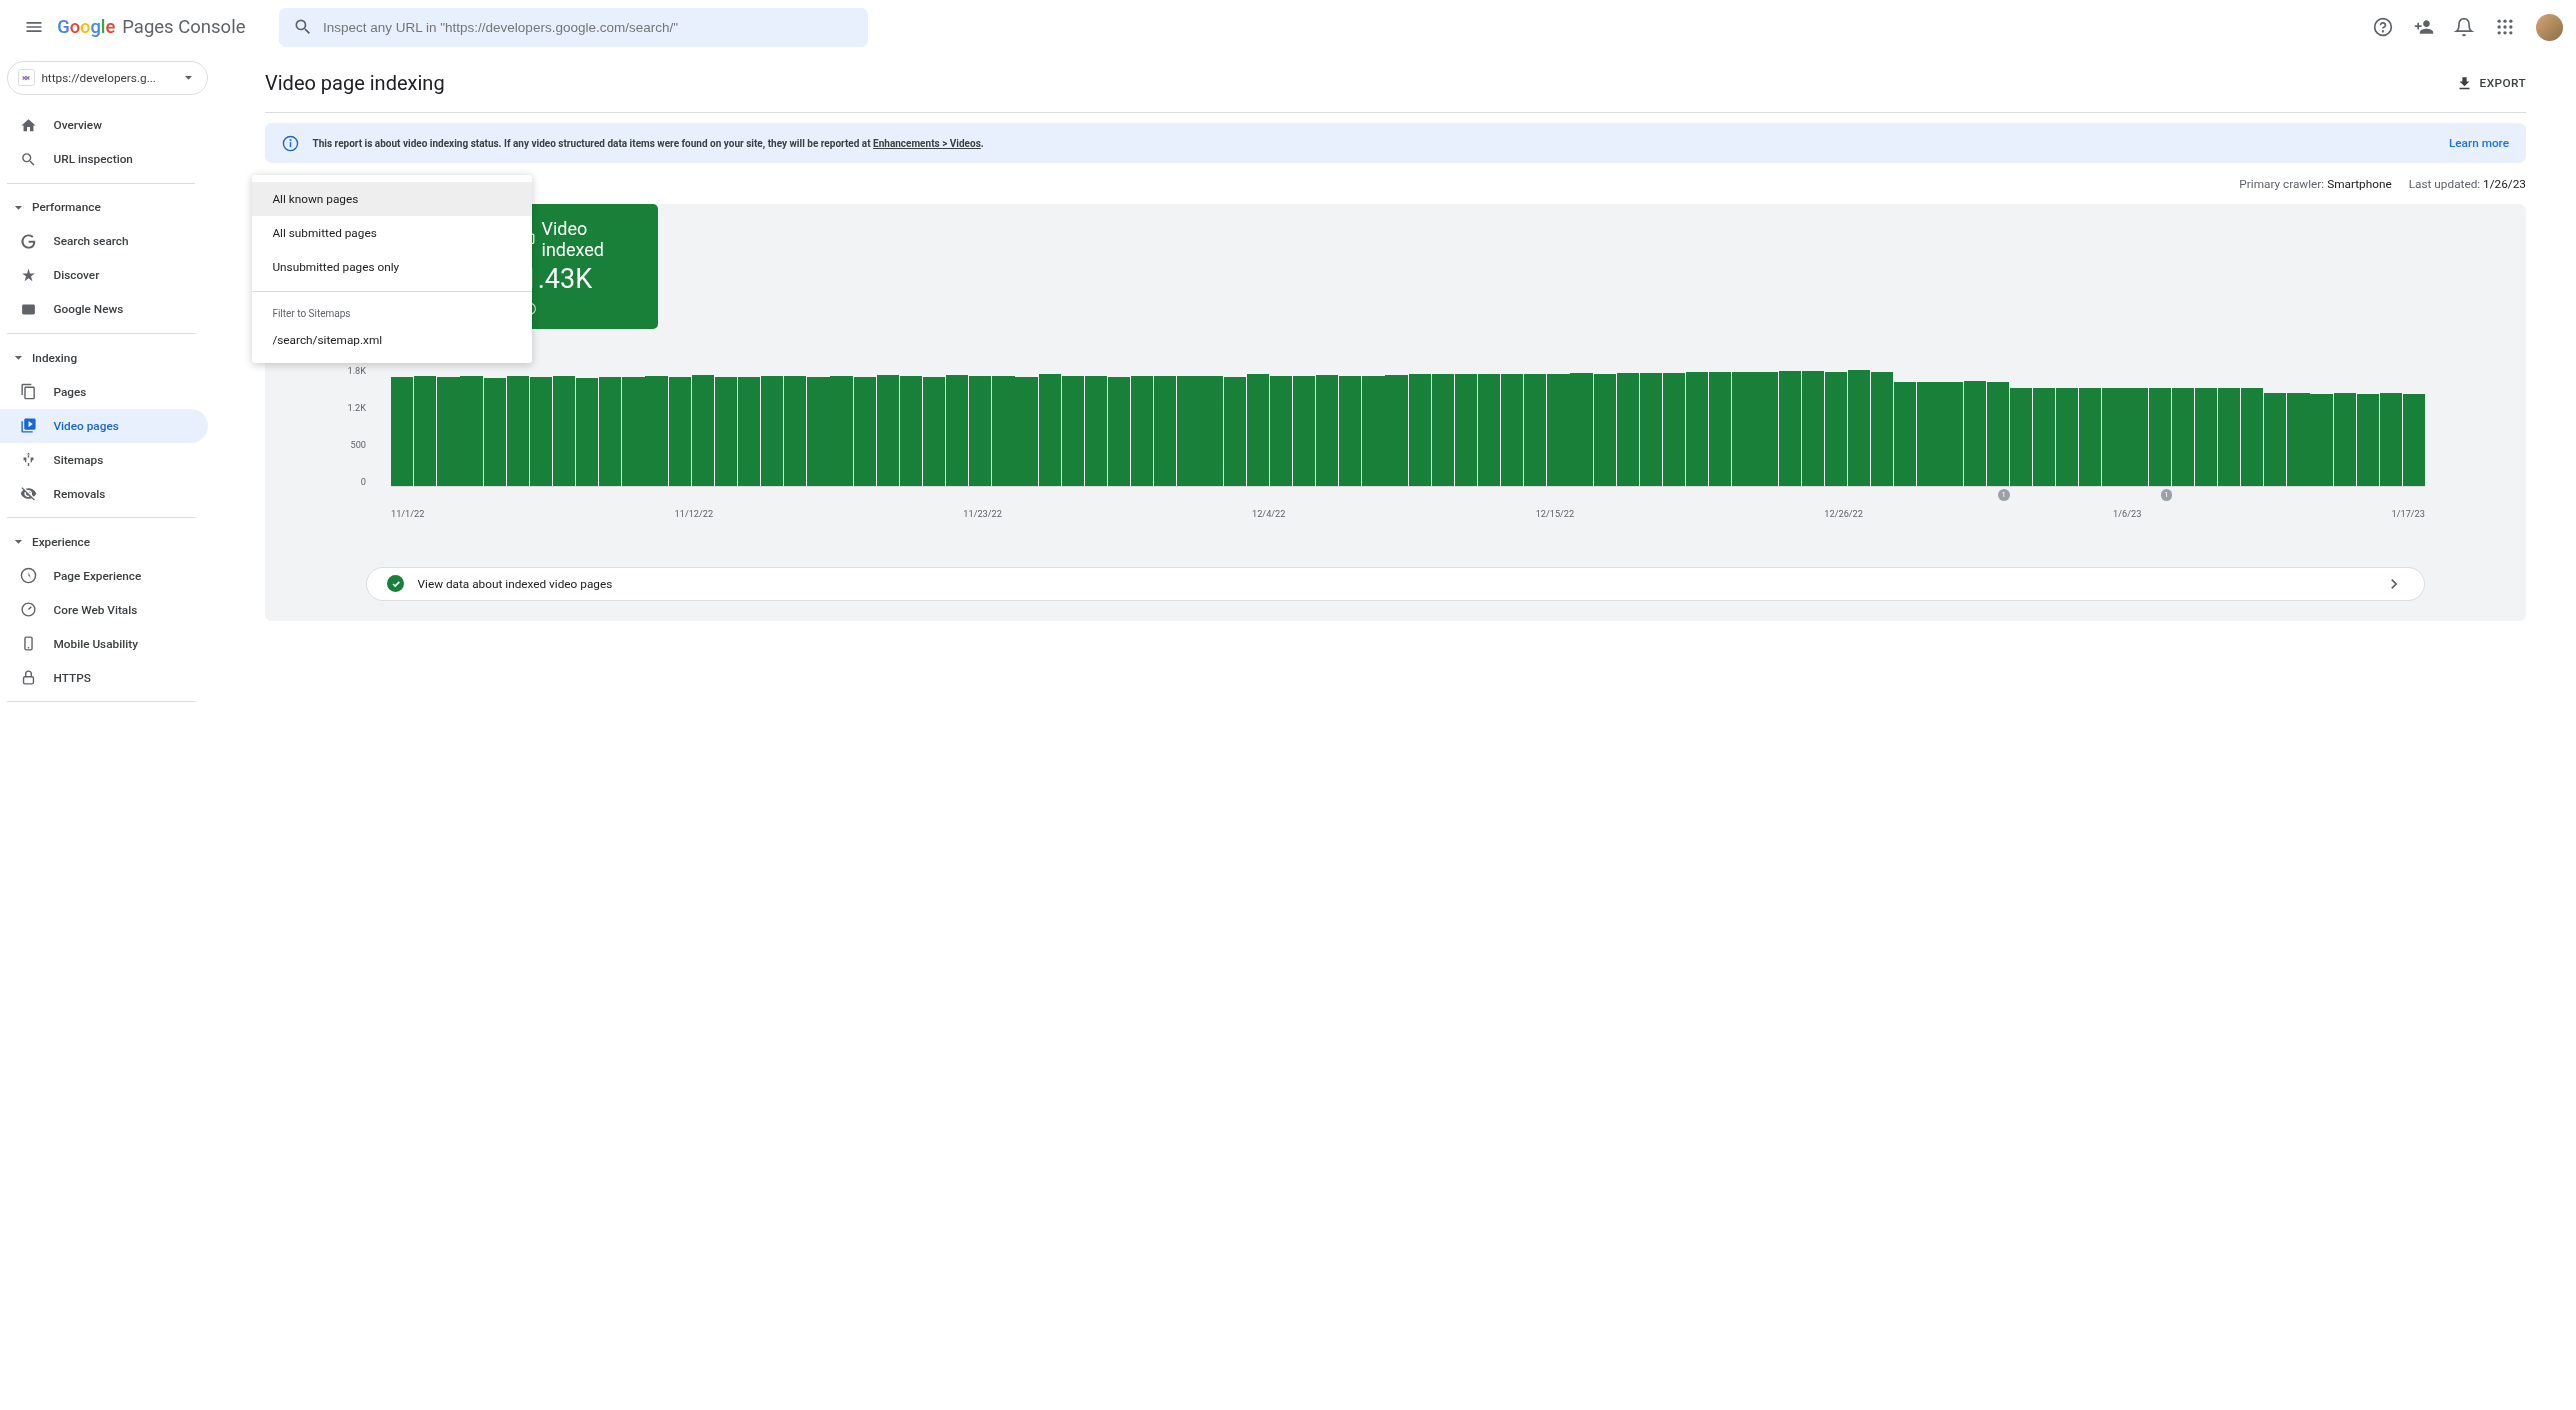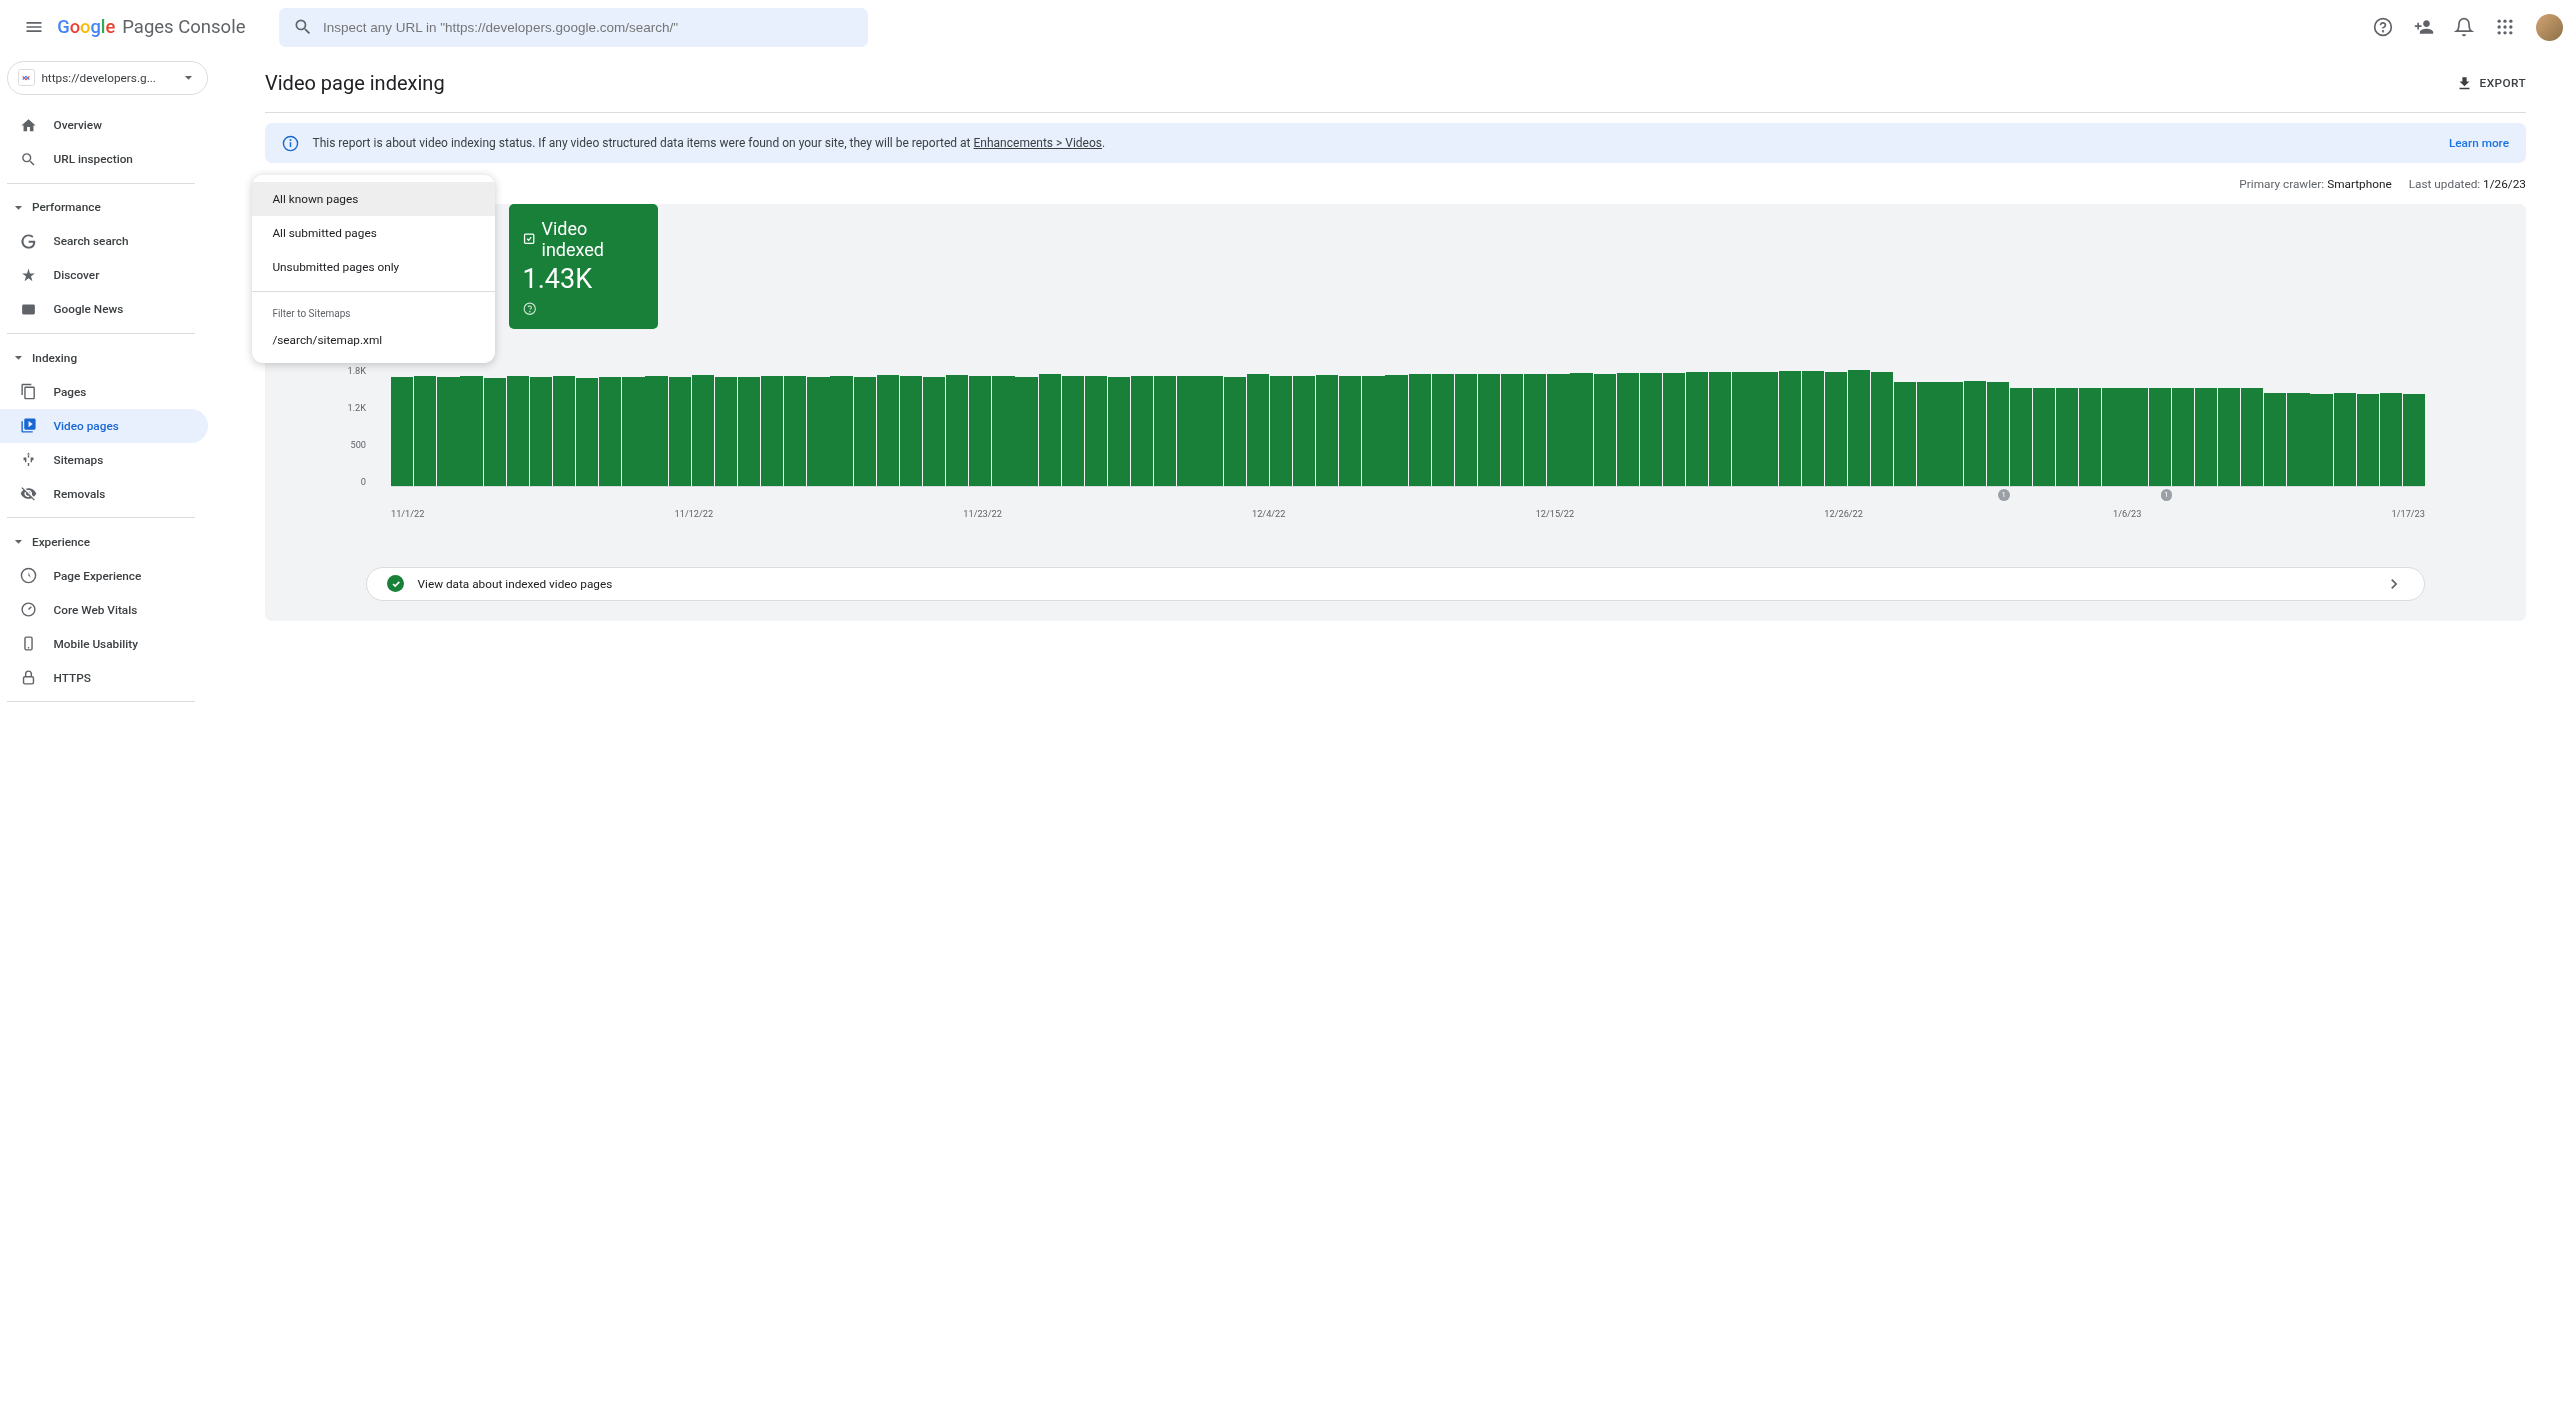--- a/index.html
+++ b/index.html
@@ -35,31 +35,31 @@
 
 
 .main { position: absolute; top: 54px; left: 215px; right: 0; bottom: 0; background: #fff; overflow-y: auto; padding: 0 50px 34px 50px; }
 .page-header { display: flex; align-items: center; justify-content: space-between; padding: 17px 0; }
 .page-title { font-size: 20px; font-weight: 400; color: #202124; }
 .export-btn { display: flex; align-items: center; gap: 6.7px; cursor: pointer; font-size: 11.8px; font-weight: 500; letter-spacing: 0.4px; color: #3c4043; }
 .page-divider { height: 0.8px; background: #dadce0; }
 
 .info-banner { background: #e8f0fe; border-radius: 6.7px; padding: 11.8px 17px; display: flex; align-items: center; margin-top: 10px; }
 .info-icon { color: #1967d2; margin-right: 13.5px; flex-shrink: 0; }
-.info-text { font-size: 12px; color: #3c4043; flex: 1; }
+.info-text { font-size: 10px; color: #3c4043; flex: 1; font-weight: bold; }
 .info-link { text-decoration: underline; color: #3c4043; }
 .learn-more { color: #1a73e8; font-size: 11.8px; font-weight: 500; margin-left: 17px; cursor: pointer; }
 
 .meta-row { display: flex; justify-content: flex-end; gap: 17px; padding: 13.5px 0; font-size: 11.8px; color: #5f6368; }
 .meta-value { color: #202124; }
 
 .content-area { background: #f1f3f4; border-radius: 6.7px; padding: 20px 0; position: relative; }
 
 
-.dropdown-popup { position: absolute; top: -29px; left: -12.6px; width: 243px; background: #fff; border-radius: 11px; box-shadow: 0 1.7px 8.4px rgba(0,0,0,0.2); z-index: 100; padding: 6.7px 0; }
+.dropdown-popup { position: absolute; top: -29px; left: -12.6px; width: 280px; background: #fff; border-radius: 3px; box-shadow: 0 1.7px 8.4px rgba(0,0,0,0.2); z-index: 100; padding: 6.7px 0; }
 .dropdown-item { padding: 10px 20px; font-size: 11.8px; cursor: pointer; }
 .dropdown-item.selected { background: #eeeeee; }
 .dropdown-divider { height: 0.8px; background: #dadce0; margin: 6.7px 0; }
 .dropdown-header { padding: 10px 20px 3.4px; font-size: 10px; color: #5f6368; }
 
 
 .metric-card { background: #188038; color: #fff; width: 149px; border-radius: 5px; padding: 13.5px; position: absolute; top: 0px; left: 244px; }
 .metric-label { display: flex; align-items: center; gap: 6.7px; font-size: 18px; }
 .metric-value { font-size: 27px; font-weight: 400; margin-top: 3.4px; }
 .metric-help { text-align: right; margin-top: 6.7px; opacity: 0.8; }

